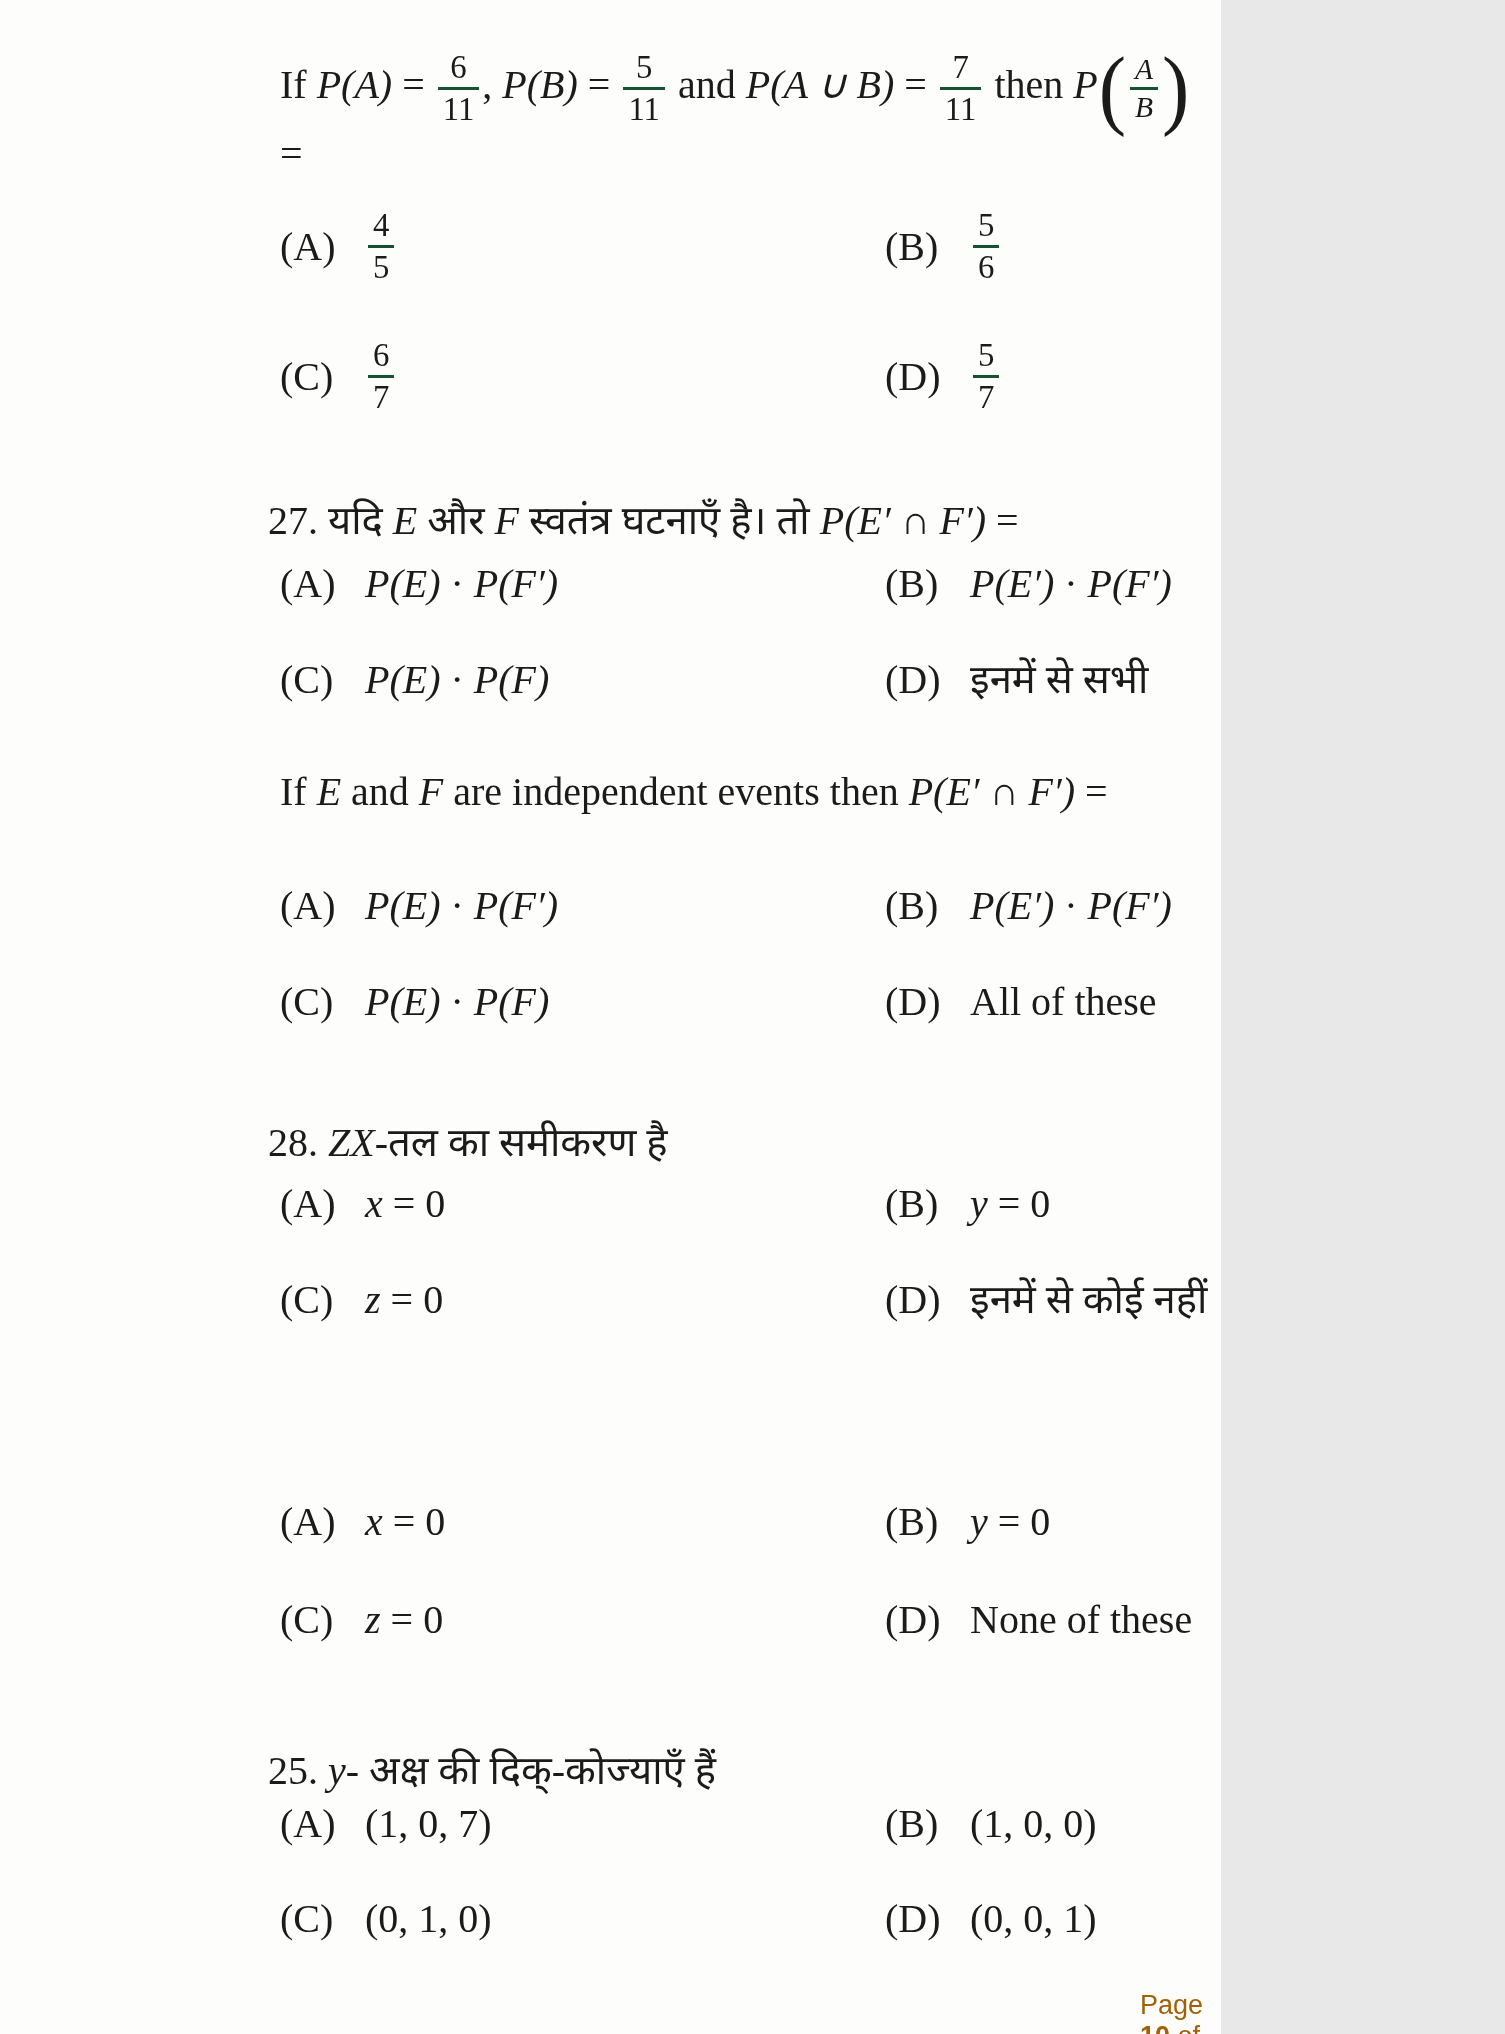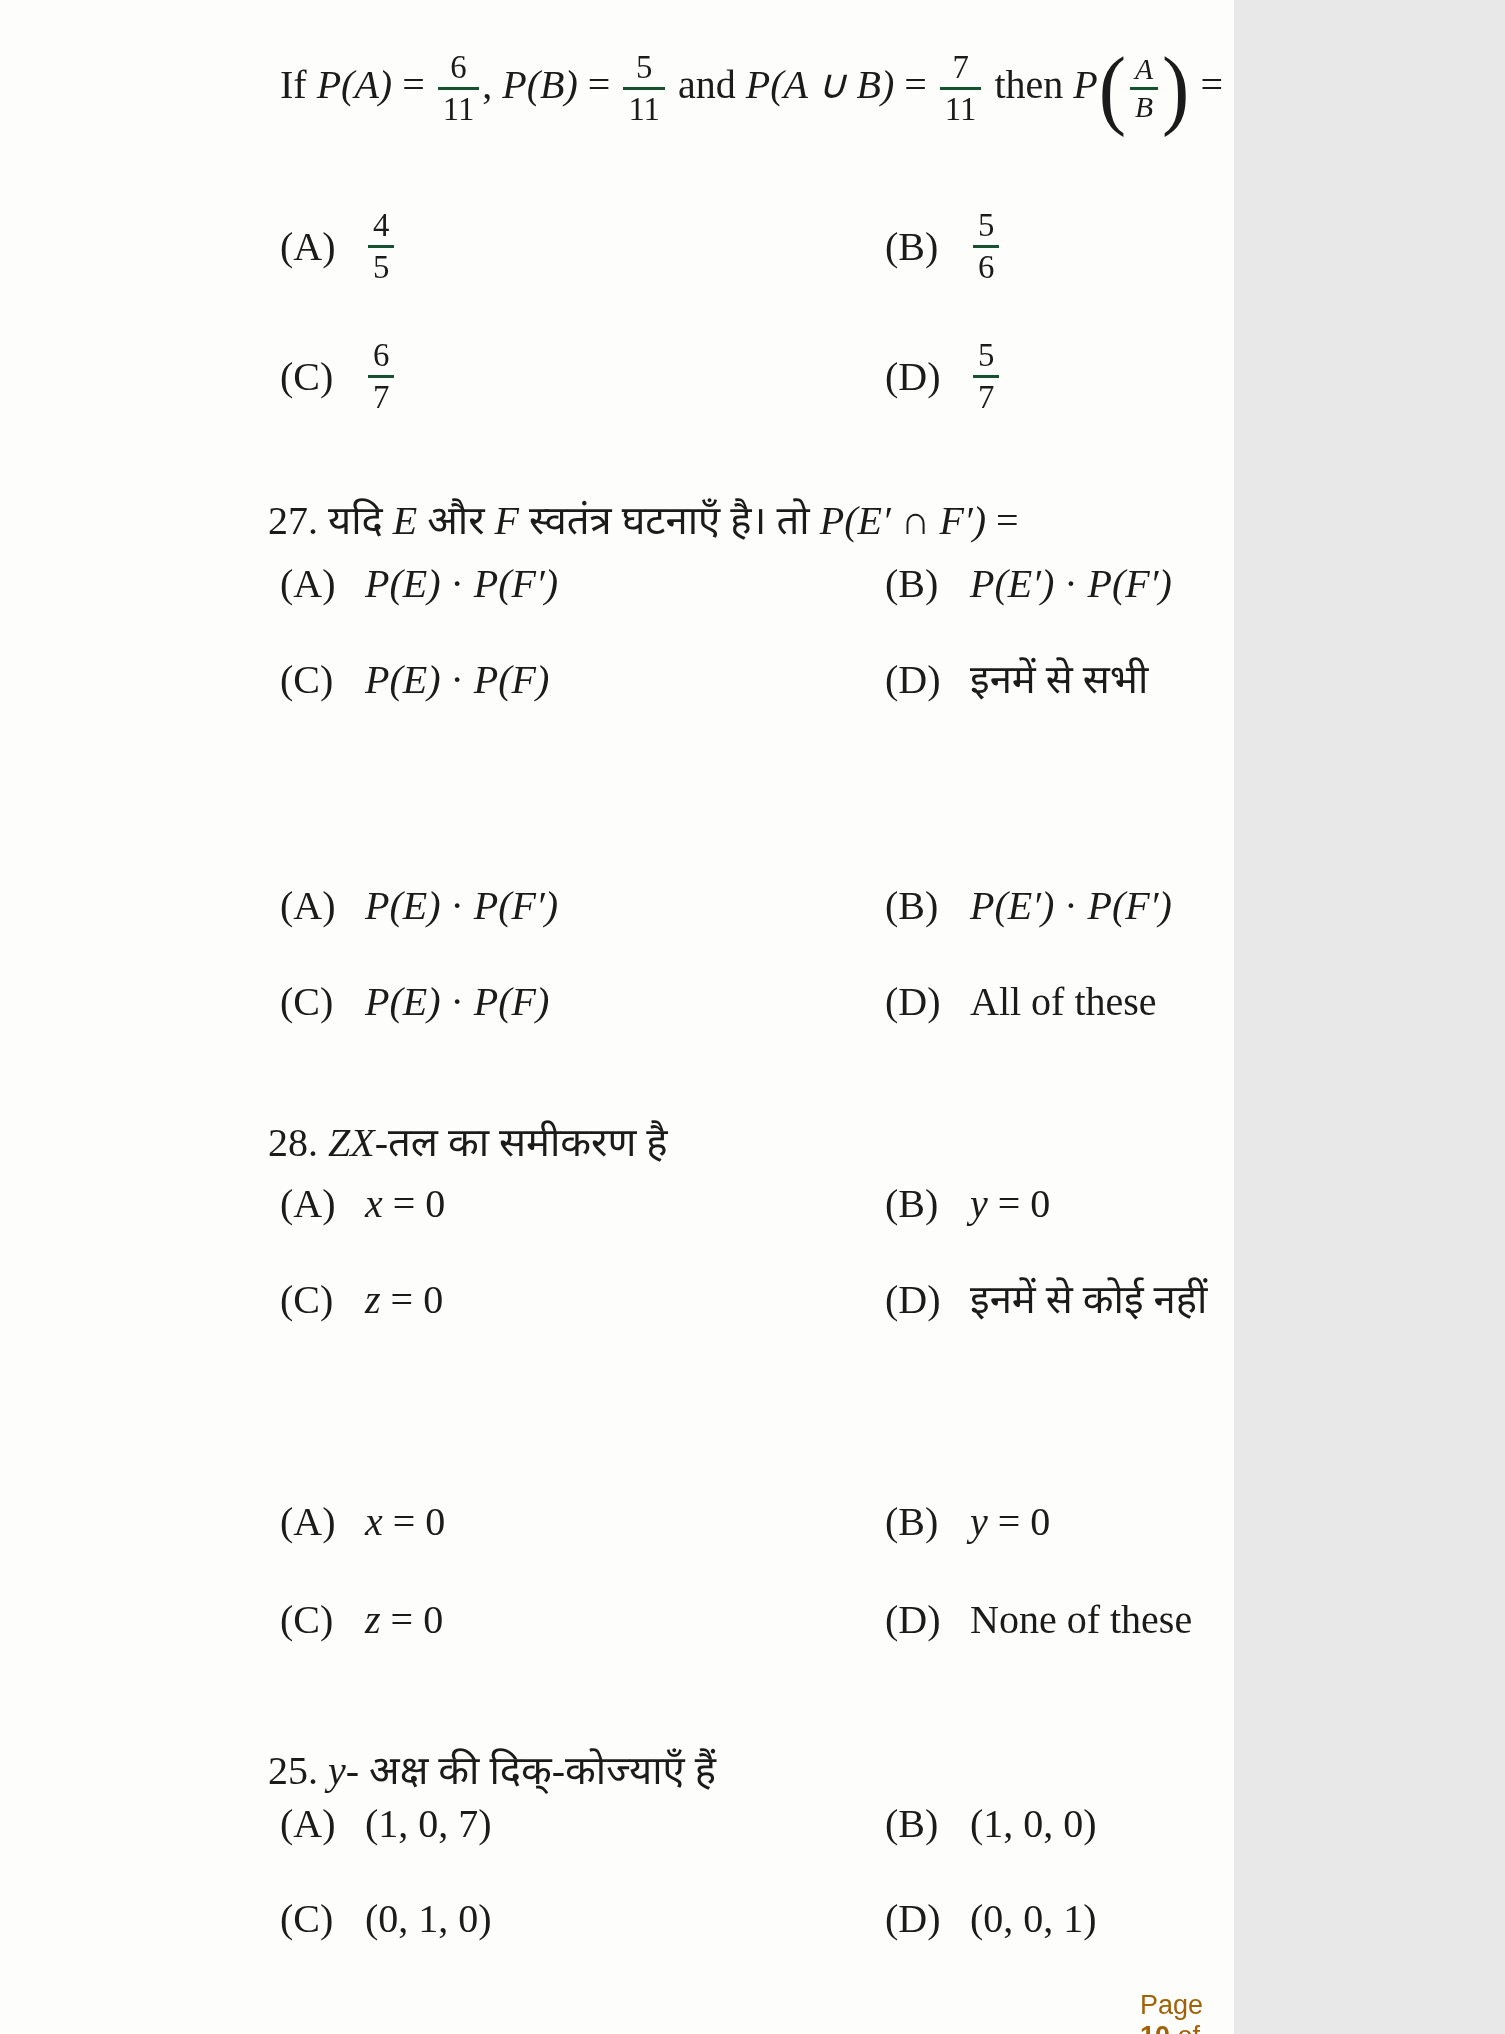--- a/index.html
+++ b/index.html
@@ -3,21 +3,20 @@
 <meta charset="utf-8">
 <style>
   html,body{margin:0;padding:0;background:#e8e8e8;}
   .page{
     position:relative;
     width:1221px;height:2034px;
     background:#fdfdfc;
     font-family:"Liberation Serif", serif;
     color:#1b1b1b;
     overflow:hidden;
-    padding-left:13px;
   }
   .stem{
     position:absolute;left:280px;
     font-size:40px;line-height:1.18;
     white-space:pre-wrap;
   }
   .stem.numbered{left:228px;}
   .qnum{display:inline-block;margin-right:10px;}
   .row{
     position:absolute;left:280px;width:1180px;
@@ -99,20 +98,21 @@
     <div class="opt left">
       <span class="lab">(C)</span>
       <span class="val"><span class="mi">P(E)</span><span class="rm"> · </span><span class="mi">P(F)</span></span>
     </div>
     <div class="opt right">
       <span class="lab">(D)</span>
       <span class="val"><span class="rm">इनमें से सभी</span></span>
     </div>
   </div>
 
+  <div class="stem" style="top:768px"><span class="rm">If </span><span class="mi">E</span><span class="rm"> and </span><span class="mi">F</span><span class="rm"> are independent events then </span><span class="mi">P(E′ ∩ F′)</span><span class="rm"> =</span></div>
 
   <div class="row" style="top:882px">
     <div class="opt left">
       <span class="lab">(A)</span>
       <span class="val"><span class="mi">P(E)</span><span class="rm"> · </span><span class="mi">P(F′)</span></span>
     </div>
     <div class="opt right">
       <span class="lab">(B)</span>
       <span class="val"><span class="mi">P(E′)</span><span class="rm"> · </span><span class="mi">P(F′)</span></span>
     </div>

